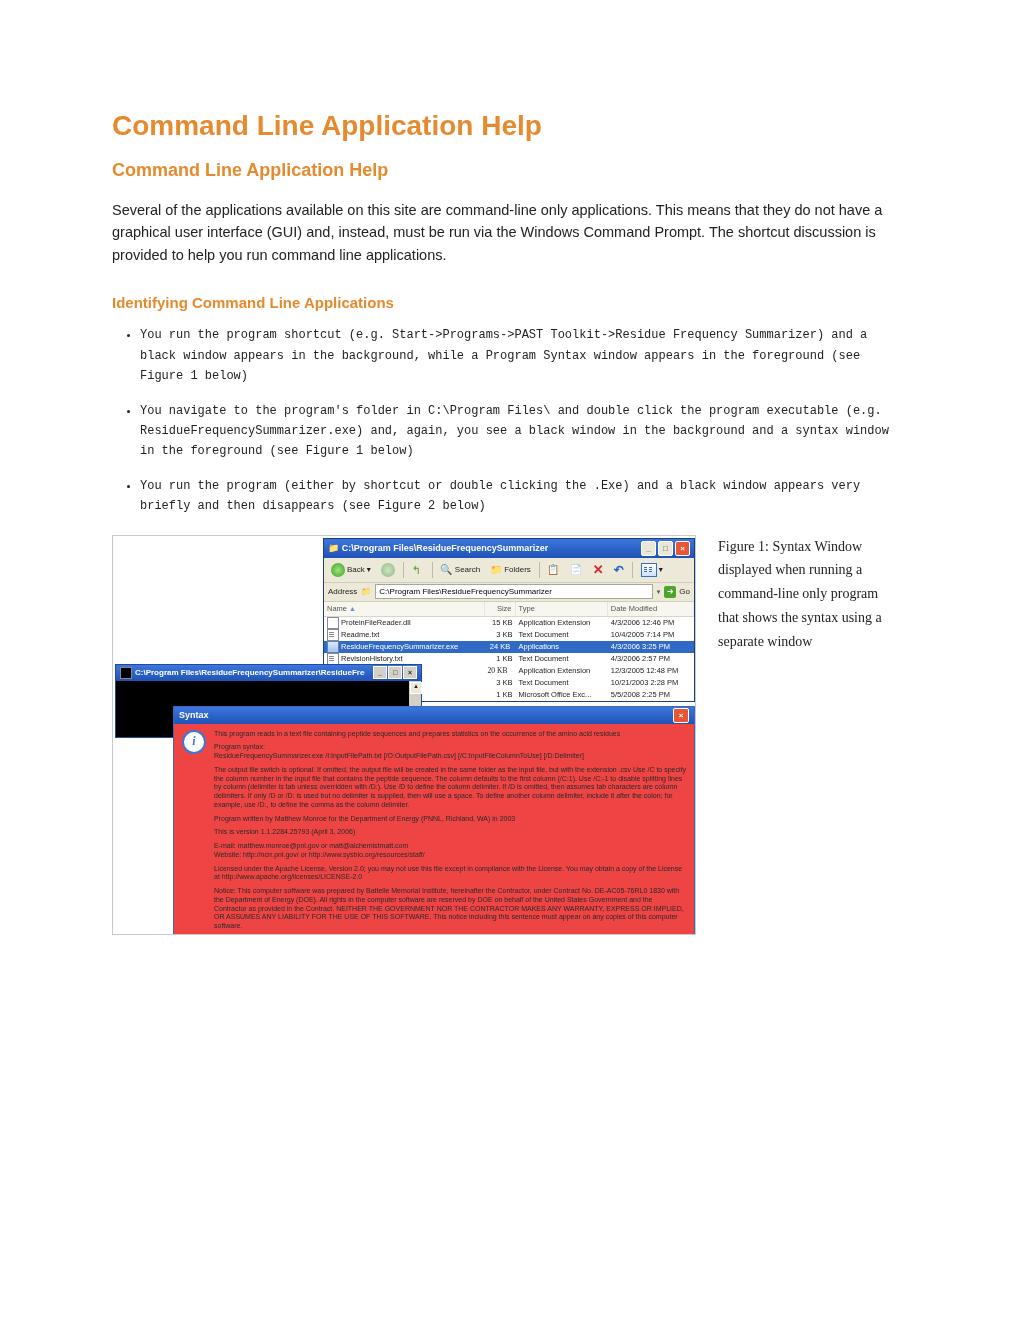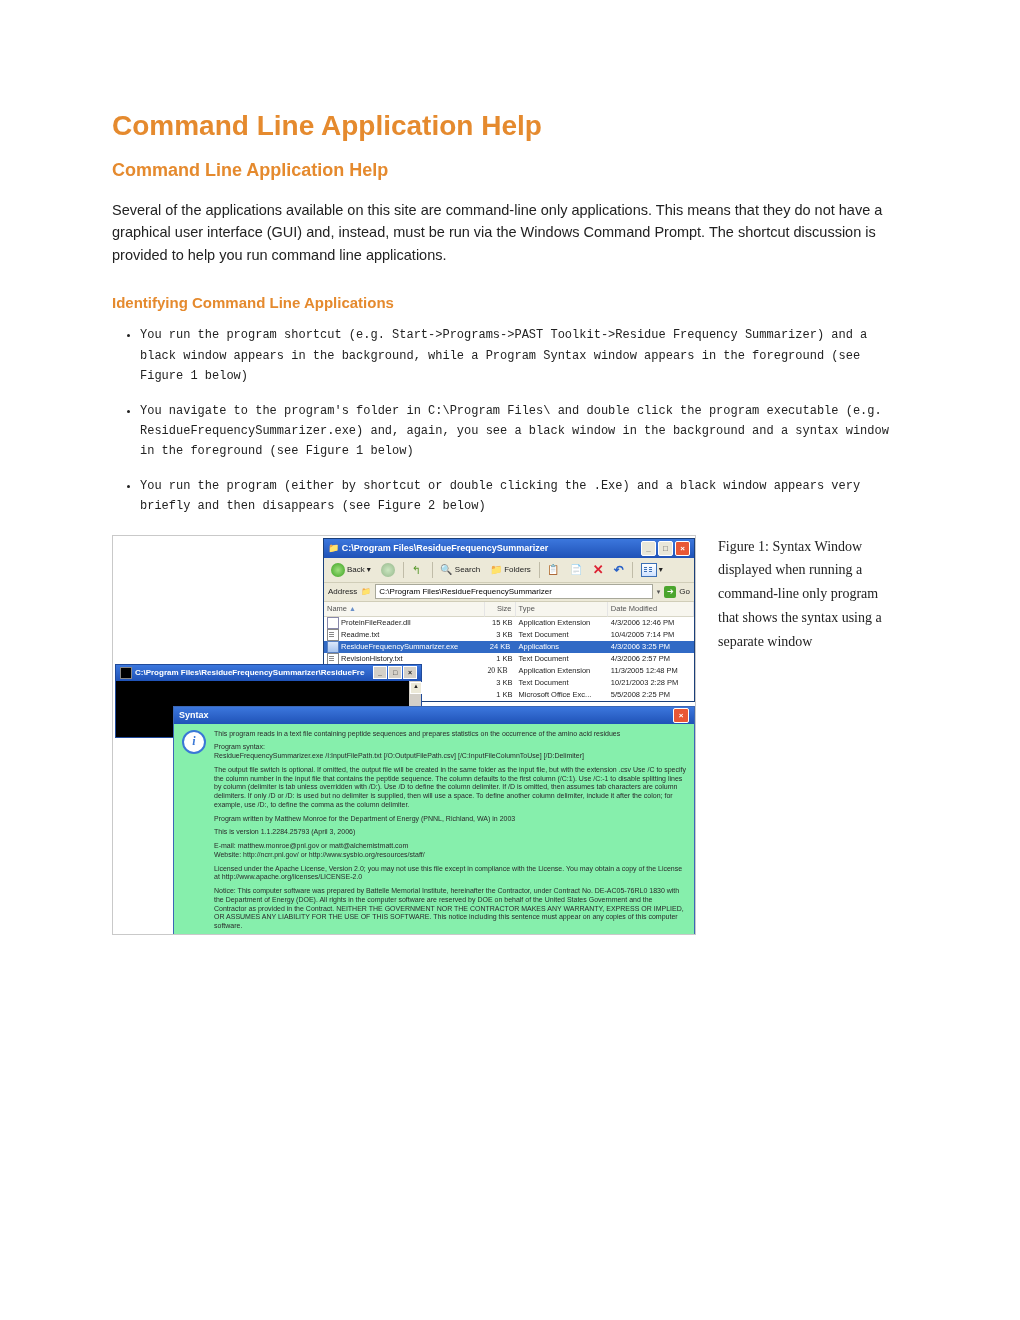--- a/index.html
+++ b/index.html
@@ -54,21 +54,21 @@
   .fi-exe{background:linear-gradient(#dce8fb,#a7c4ef);border:1px solid #5a82c4;}
   .sel td{background:#316ac5;color:#fff;}
   
   .cmd{position:absolute;left:2px;top:128px;width:305px;height:72px;background:#000;border:1px solid #204a9a;}
   .cmd .ttl{height:16px;background:linear-gradient(#3c77dd,#1f52b7);color:#fff;font-size:8px;display:flex;align-items:center;padding:0 4px;font-weight:bold;}
   .cmd .ttl .spacer{flex:1;}
   .cmd .ttl .cm-btn{width:12px;height:11px;background:#d4d0c8;border:1px solid #fff;margin-left:1px;display:inline-flex;justify-content:center;align-items:center;font-size:7px;color:#222;}
   .cmd-body{background:#000;height:52px;position:relative;}
   .cmd-scroll{position:absolute;right:0;top:0;width:12px;height:100%;background:#d4d0c8;}
   
-  .syntax{position:absolute;left:60px;top:170px;width:520px;background:#86efac;border:1px solid #3b67b5;font-size:7px;color:#222;}
+  .syntax{position:absolute;left:60px;top:170px;width:520px;background:#ef4444;border:1px solid #3b67b5;font-size:7px;color:#222;}
   .syntax .ttl{height:17px;background:linear-gradient(#3c77dd,#1f52b7);color:#fff;font-size:9px;font-weight:bold;display:flex;align-items:center;padding:0 5px;}
   .syntax .ttl .spacer{flex:1;}
   .syntax .close{width:14px;height:13px;background:#e85735;border:1px solid #fff;border-radius:2px;display:inline-flex;justify-content:center;align-items:center;color:#fff;font-size:8px;font-weight:bold;}
   .syn-body{display:flex;align-items:flex-start;padding:6px 8px;gap:8px;}
   .info-ic{width:20px;height:20px;border-radius:50%;background:#fff;border:2px solid #3a78d6;color:#3a78d6;display:flex;align-items:center;justify-content:center;font-weight:bold;font-style:italic;font-family:Georgia,serif;font-size:12px;flex:0 0 20px;}
   .syn-txt{flex:1;line-height:1.25;color:#2a2a2a;}
   .syn-txt p{margin:0 0 5px 0;font-size:7px;}
   th .sort{color:#6a90c9;font-size:7px;margin-left:2px;}
 </style>
 </head>
@@ -170,21 +170,21 @@
               <tr>
                 <td><span class="fico fi-txt"></span>RevisionHistory.txt</td>
                 <td style="text-align:right;">1 KB</td>
                 <td>Text Document</td>
                 <td>4/3/2006 2:57 PM</td>
               </tr>
               <tr>
                 <td><span class="fico fi-dll"></span></td>
                 <td style="text-align:left;font-family:Liberation Serif, serif;">20 KB</td>
                 <td>Application Extension</td>
-                <td>11/3/2005 12:48 PM</td>
+                <td>12/3/2005 12:48 PM</td>
               </tr>
               <tr>
                 <td><span class="fico fi-txt"></span></td>
                 <td style="text-align:right;">3 KB</td>
                 <td>Text Document</td>
                 <td>10/21/2003 2:28 PM</td>
               </tr>
               <tr>
                 <td><span class="fico fi-txt"></span></td>
                 <td style="text-align:right;">1 KB</td>

